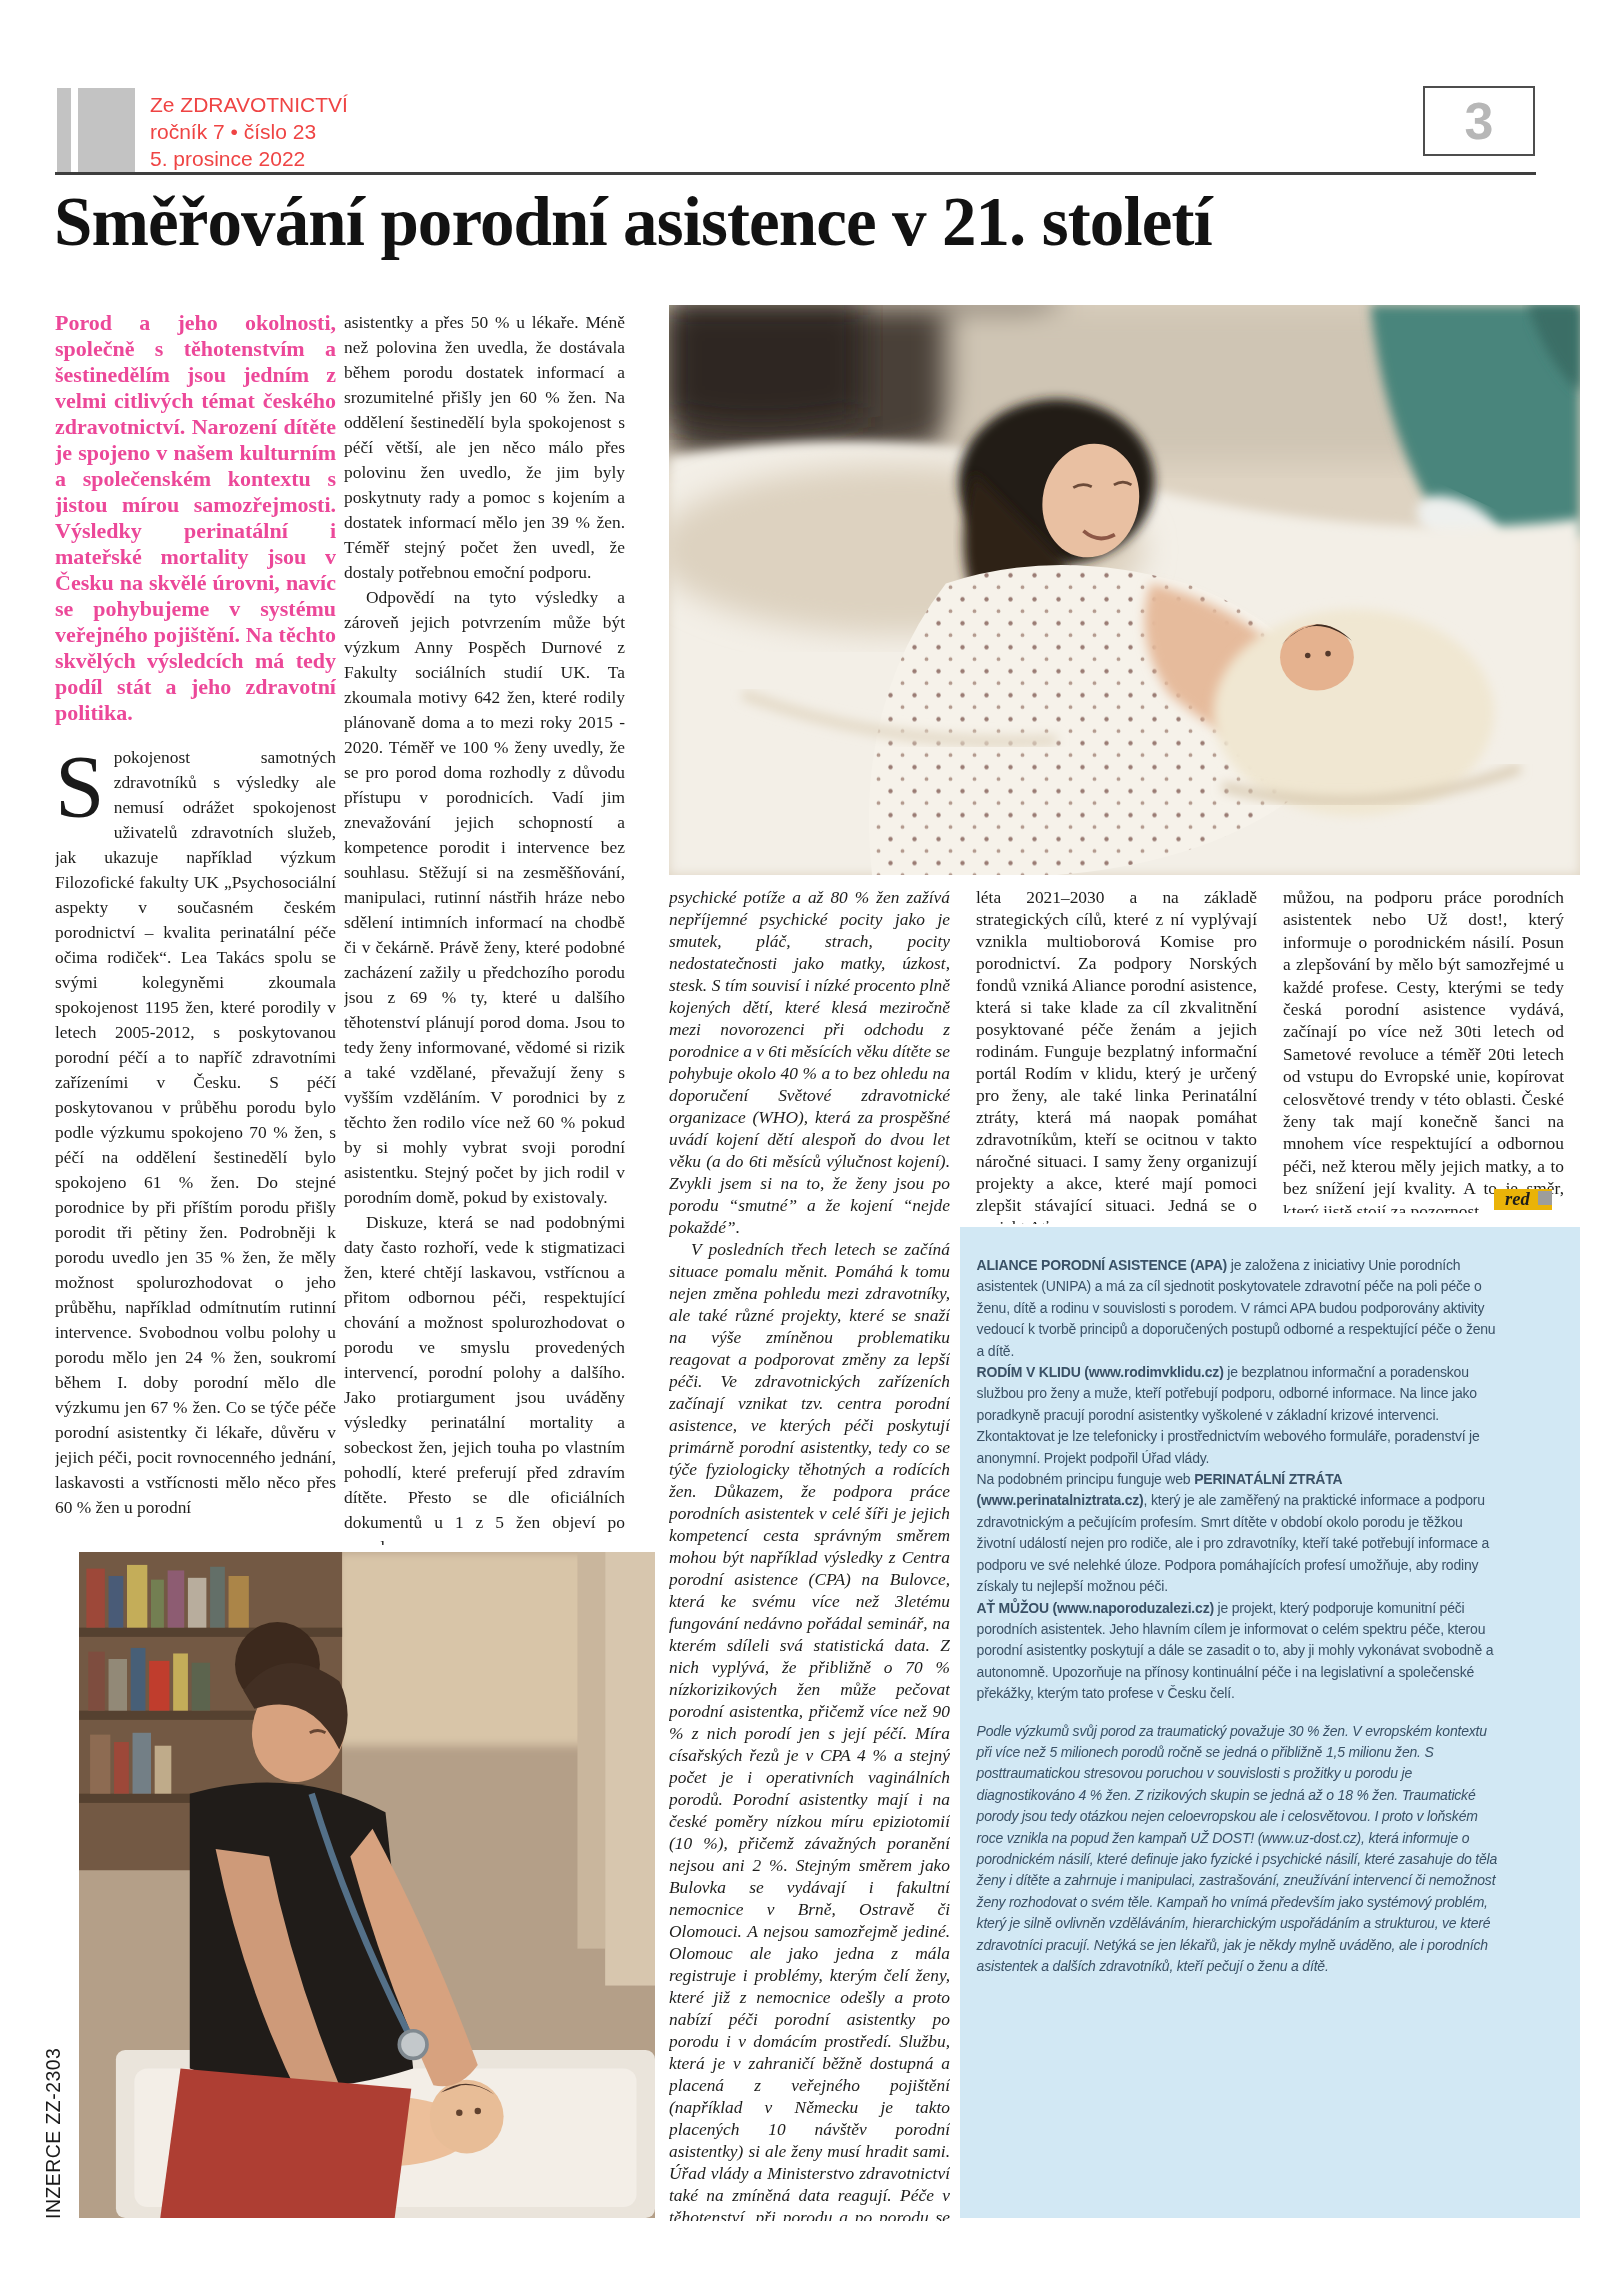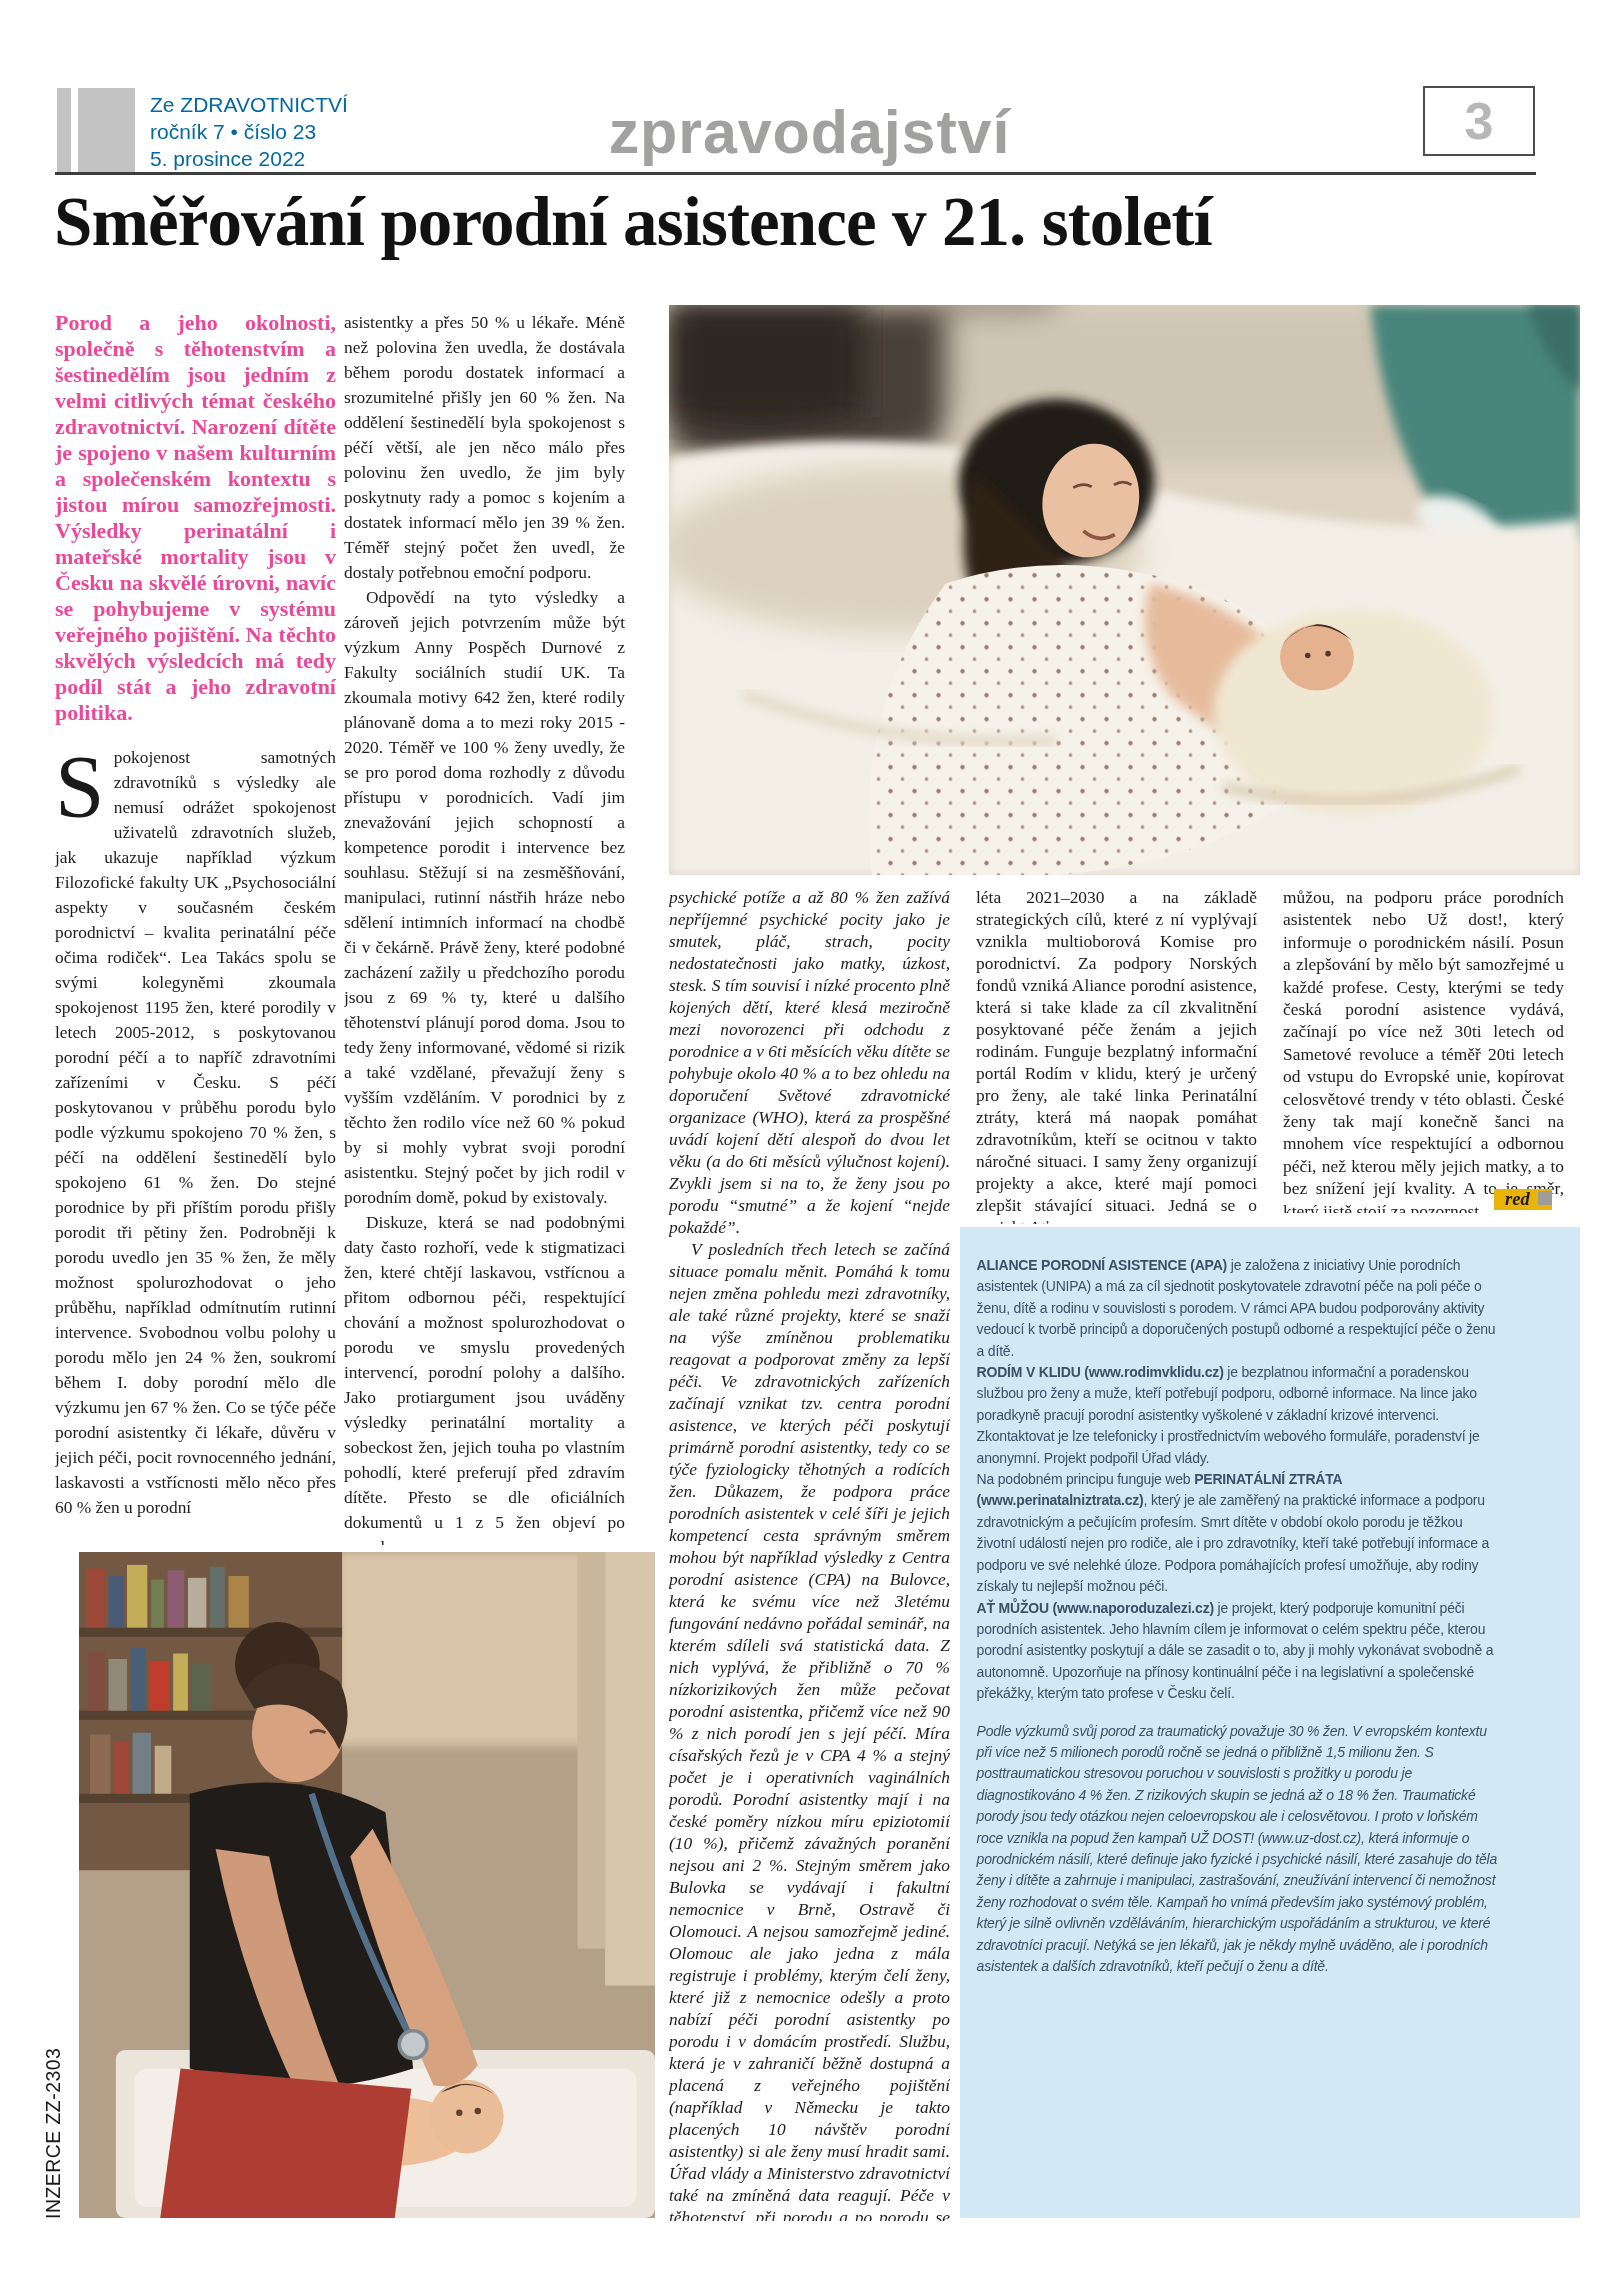--- a/index.html
+++ b/index.html
@@ -2,21 +2,21 @@
 <html lang="cs" style="font-size:14.8px"><head>
 <meta charset="utf-8">
 <style>
   html,body{margin:0;padding:0;background:#ffffff;}
   .page{position:relative;width:1619px;height:2290px;background:#fff;overflow:hidden;
         font-family:"Liberation Serif",serif;color:#1d1d1b;}
   
   .logo-bar{position:absolute;left:57px;top:88px;width:14px;height:85px;background:#c3c3c3;}
   .logo-sq{position:absolute;left:78px;top:88px;width:57px;height:85px;background:#c3c3c3;}
   .pubinfo{position:absolute;left:150px;top:91px;font-family:"Liberation Sans",sans-serif;
-           font-size:21px;line-height:27px;color:#0369a1;}
+           font-size:21px;line-height:27px;color:#ef4444;}
   .section-title{position:absolute;left:0;top:102px;width:1619px;text-align:center;
            font-family:"Liberation Sans",sans-serif;font-weight:bold;font-size:61px;
            line-height:1;color:#a1a1a0;letter-spacing:0.9px;}
   .pagebox{position:absolute;left:1423px;top:86px;width:112px;height:70px;border:2.8px solid #4d4d4d;
            box-sizing:border-box;background:#fff;display:flex;align-items:center;justify-content:center;
            font-family:"Liberation Sans",sans-serif;font-weight:bold;font-size:52px;color:#b7b7b7;}
   .rule{position:absolute;left:55px;top:172px;width:1481px;height:2.8px;background:#3e3e3e;}
   
   h1.headline{position:absolute;left:54px;top:186px;width:1477px;margin:0;
            font-family:"Liberation Serif",serif;font-weight:700;font-size:69px;line-height:1.05;
@@ -63,21 +63,20 @@
 
 <div class="page">
 
   <div class="logo-bar"></div>
   <div class="logo-sq"></div>
   <div class="pubinfo">
     <div>Ze ZDRAVOTNICTVÍ</div>
     <div>ročník 7 • číslo 23</div>
     <div>5. prosince 2022</div>
   </div>
-  <div class="section-title">zpravodajství</div>
   <div class="pagebox">
     <span>3</span>
   </div>
   <div class="rule"></div>
 
   <h1 class="headline">Směřování porodní asistence v 21. století</h1>
 
   <section class="col c1">
     <p class="lead">Porod a jeho okolnosti, společně s těhotenstvím a šestinedělím jsou jedním z velmi citlivých témat českého zdravotnictví. Narození dítěte je spojeno v našem kulturním a společenském kontextu s jistou mírou samozřejmosti. Výsledky perinatální i mateřské mortality jsou v Česku na skvělé úrovni, navíc se pohybujeme v systému veřejného pojištění. Na těchto skvělých výsledcích má tedy podíl stát a jeho zdravotní politika.</p>
     <p class="body"><span class="dropcap">S</span><span>pokojenost samotných zdravotníků s výsledky ale nemusí odrážet spokojenost uživatelů zdravotních služeb, jak ukazuje například výzkum Filozofické fakulty UK „Psychosociální aspekty v současném českém porodnictví – kvalita perinatální péče očima rodiček“. Lea Takács spolu se svými kolegyněmi zkoumala spokojenost 1195 žen, které porodily v letech 2005-2012, s poskytovanou porodní péčí a to napříč zdravotními zařízeními v Česku. S péčí poskytovanou v průběhu porodu bylo podle výzkumu spokojeno 70 % žen, s péčí na oddělení šestinedělí bylo spokojeno 61 % žen. Do stejné porodnice by při příštím porodu přišly porodit tři pětiny žen. Podrobněji k porodu uvedlo jen 35 % žen, že měly možnost spolurozhodovat o jeho průběhu, například odmítnutím rutinní intervence. Svobodnou volbu polohy u porodu mělo jen 24 % žen, soukromí během I. doby porodní mělo dle výzkumu jen 67 % žen. Co se týče péče porodní asistentky či lékaře, důvěru v jejich péči, pocit rovnocenného jednání, laskavosti a vstřícnosti mělo něco přes 60 % žen u porodní</span></p>

